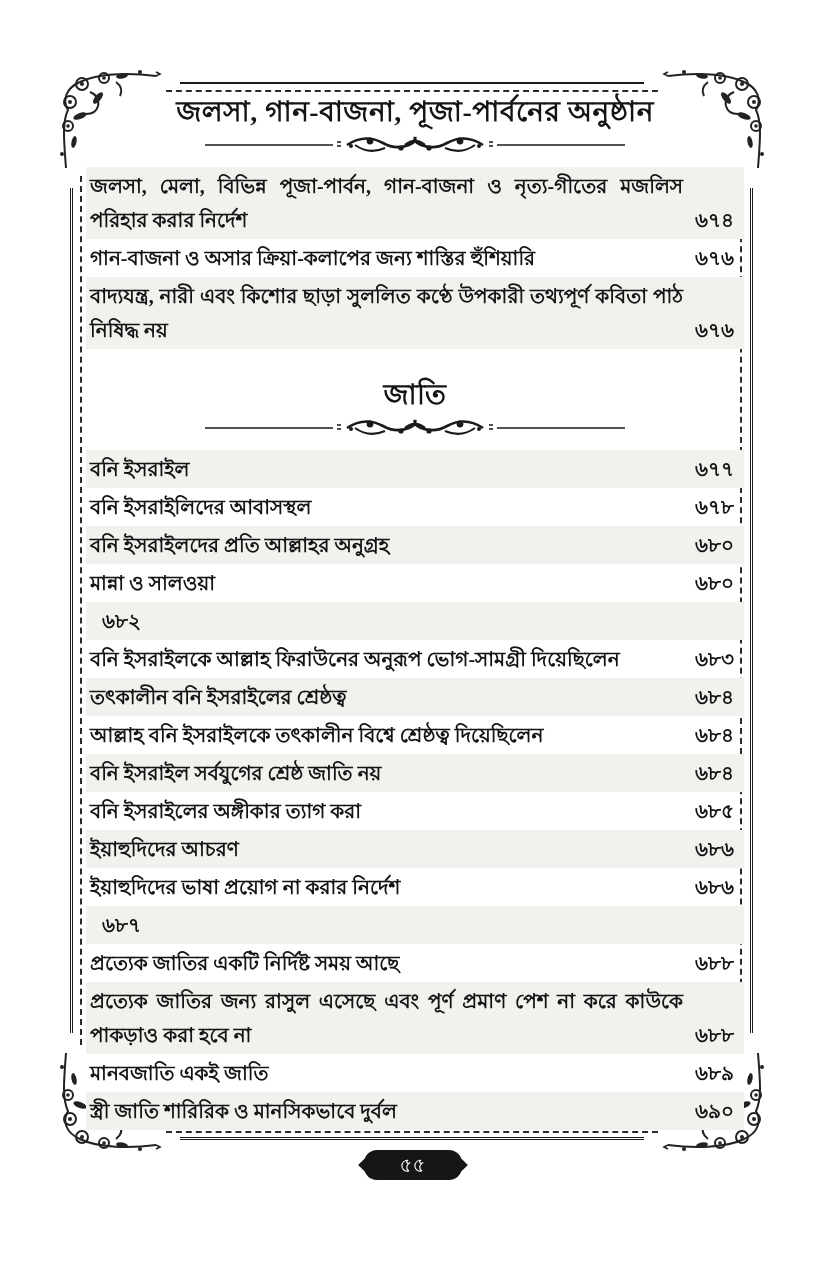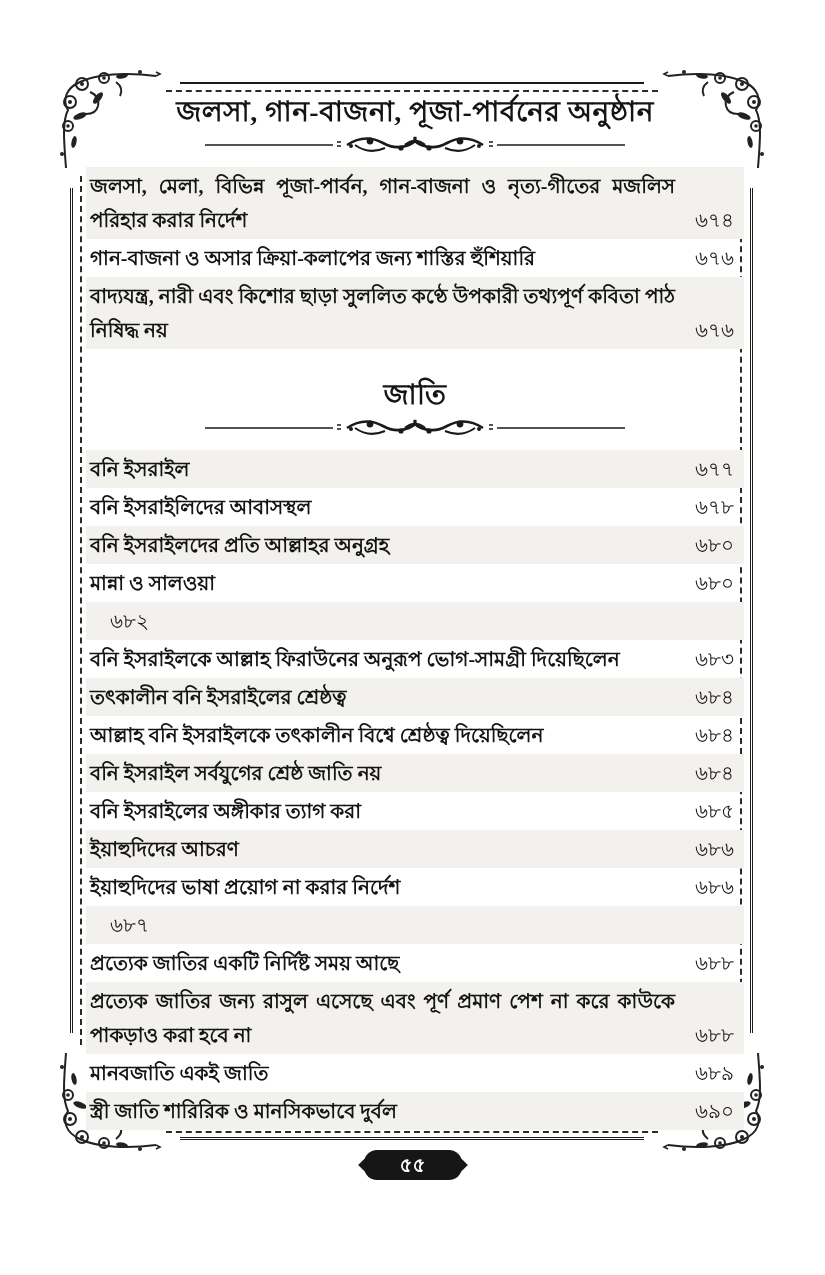--- a/index.html
+++ b/index.html
@@ -37,30 +37,30 @@
   }
   .divider{display:block;margin:0 auto 10px auto;}
   .entries{margin-top:2px;}
   .entry{
     display:flex;align-items:flex-end;
     font-size:20px;font-weight:bold;line-height:34px;
     padding:2px 10px 2px 4px;
   }
   .entry.gray{background:#f2f1ee;}
   .entry-text{flex:1;text-align:justify;}
-  .entry-page{margin-left:20px;white-space:nowrap;font-weight:normal;}
+  .entry-page{margin-left:12px;white-space:nowrap;font-weight:bold;}
   .section{margin-bottom:22px;}
   .section + .section{margin-top:26px;}
   
   .page-badge{
     position:absolute;left:50%;top:1150px;transform:translateX(-50%);
     background:#161616;color:#ffffff;border-radius:13px;
     min-width:70px;height:30px;padding:0 14px;
     display:flex;align-items:center;justify-content:center;
-    font-size:20px;font-weight:bold;line-height:30px;
+    font-size:20px;font-weight:normal;line-height:30px;
   }
   .page-badge::before,.page-badge::after{
     content:"";position:absolute;top:50%;width:9px;height:9px;background:#161616;
     transform:translateY(-50%) rotate(45deg);
   }
   .page-badge::before{left:-4px;}
   .page-badge::after{right:-4px;}
 </style>
 </head>
 <body>

